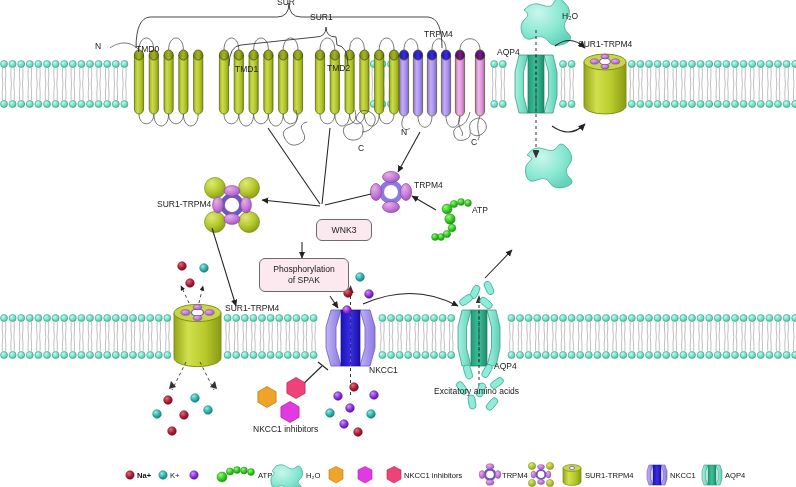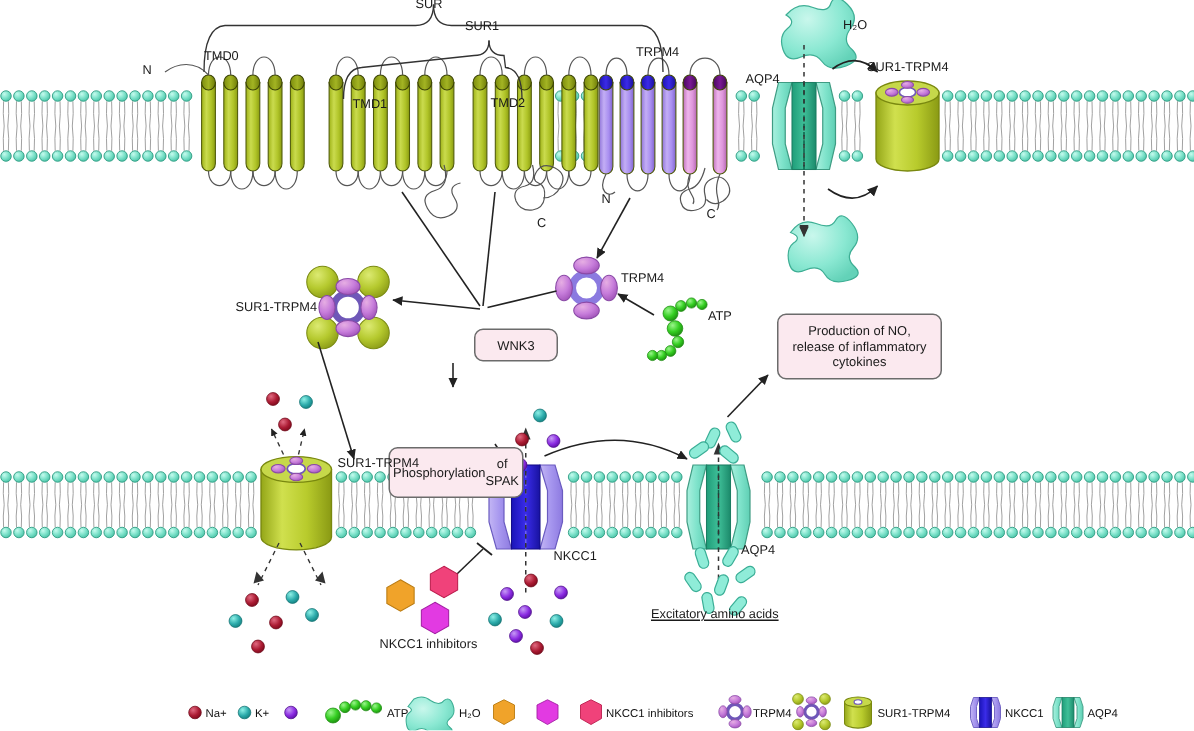--- a/index.html
+++ b/index.html
@@ -924,52 +924,47 @@
         </g>
         <g transform="translate(486,303) rotate(-50)">
           <rect x="-3.4" y="-7" width="6.8" height="14" rx="3.4" fill="#8fecd8" stroke="#3aae96" stroke-width="0.8"></rect>
         </g>
       </g>
 
 </svg>
 
 <div class="lbl" style="left:277px;top:-2px;">SUR</div>
 <div class="lbl" style="left:310px;top:13px;text-align:center;">SUR1</div>
-<div class="lbl" style="left:136px;top:33px;">TMD0</div>
+<div class="lbl" style="left:136px;top:45px;">TMD0</div>
 <div class="lbl" style="left:235px;top:33px;margin-top:32px;">TMD1</div>
 <div class="lbl" style="left:327px;top:33px;margin-top:31px;">TMD2</div>
 <div class="lbl" style="left:95px;top:42px;">N</div>
 <div class="lbl" style="left:358px;top:144px;">C</div>
 <div class="lbl" style="left:401px;top:128px;">N</div>
 <div class="lbl" style="left:471px;top:138px;">C</div>
 <div class="lbl" style="left:424px;top:30px;">TRPM4</div>
 <div class="lbl" style="left:497px;top:48px;">AQP4</div>
 <div class="lbl" style="left:562px;top:12px;">H₂O</div>
 <div class="lbl" style="left:578px;top:40px;">SUR1-TRPM4</div>
 
 <div class="lbl" style="left:157px;top:200px;">SUR1-TRPM4</div>
 <div class="lbl" style="left:414px;top:181px;">TRPM4</div>
 <div class="lbl" style="left:472px;top:206px;">ATP</div>
 
 <div class="box" style="left:276px;top:219px;width:56px;height:22px;margin-left:40px;">WNK3</div>
-<div class="box" style="left:259px;top:258px;width:90px;height:34px;flex-direction:row;margin-top:40px;">
+<div class="box" style="left:259px;top:258px;width:90px;height:34px;flex-direction:column;">
   <span>Phosphorylation</span>
   <span>of SPAK</span>
-</div>
-<div class="box" style="left:518px;top:209px;width:110px;height:44px;flex-direction:column;">
-  <span>Production of NO,</span>
-  <span>release of inflammatory</span>
-  <span>cytokines</span>
 </div>
 
 <div class="lbl" style="left:225px;top:304px;">SUR1-TRPM4</div>
 <div class="lbl" style="left:369px;top:366px;">NKCC1</div>
 <div class="lbl" style="left:494px;top:362px;">AQP4</div>
 <div class="lbl" style="left:253px;top:425px;">NKCC1 inhibitors</div>
-<div class="lbl" style="left:434px;top:405px;text-decoration:underline;">Excitatory amino acids</div>
+<div class="lbl" style="left:434px;top:387px;">Excitatory amino acids</div>
 
 <div class="legend">
   <svg width="796" height="25" viewBox="0 0 796 25">
     <defs>
       <radialGradient id="lgNa" cx="35%" cy="30%" r="75%">
             <stop offset="0%" stop-color="#e06a80"></stop>
             <stop offset="60%" stop-color="#ab1b33"></stop>
             <stop offset="100%" stop-color="#7c0a1c"></stop>
           </radialGradient>
       <radialGradient id="lgK" cx="35%" cy="30%" r="75%">
@@ -1033,21 +1028,21 @@
       <path d="M661,3 L665,3 L667,9 L667,17 L665,23 L661,23 L663,17 L663,9 Z" fill="url(#gNk)" stroke="#6a5bc0" stroke-width="0.6"></path>
       <rect x="653" y="3" width="8" height="20" fill="url(#gNkCore)" stroke="#140d8a" stroke-width="0.5"></rect>
     </g>
 
     <g>
       <path d="M704,3 L708,3 L706,9 L706,17 L708,23 L704,23 L702,17 L702,9 Z" fill="url(#gAqp)" stroke="#3f9c83" stroke-width="0.6"></path>
       <path d="M716,3 L720,3 L722,9 L722,17 L720,23 L716,23 L718,17 L718,9 Z" fill="url(#gAqp)" stroke="#3f9c83" stroke-width="0.6"></path>
       <rect x="708" y="3" width="8" height="20" fill="url(#gAqpCore)" stroke="#1b7d62" stroke-width="0.5"></rect>
     </g>
   </svg>
-  <div class="lgitem" style="left:137px;top:9px;">Na+</div>
+  <div class="lgitem" style="left:137px;top:9px;font-weight:bold;">Na+</div>
   <div class="lgitem" style="left:170px;top:9px;">K+</div>
   <div class="lgitem" style="left:201px;top:26px;">Cl-</div>
   <div class="lgitem" style="left:258px;top:9px;">ATP</div>
   <div class="lgitem" style="left:306px;top:9px;">H₂O</div>
   <div class="lgitem" style="left:404px;top:9px;">NKCC1 inhibitors</div>
   <div class="lgitem" style="left:502px;top:9px;">TRPM4</div>
   <div class="lgitem" style="left:585px;top:9px;">SUR1-TRPM4</div>
   <div class="lgitem" style="left:670px;top:9px;">NKCC1</div>
   <div class="lgitem" style="left:725px;top:9px;">AQP4</div>
 </div>

